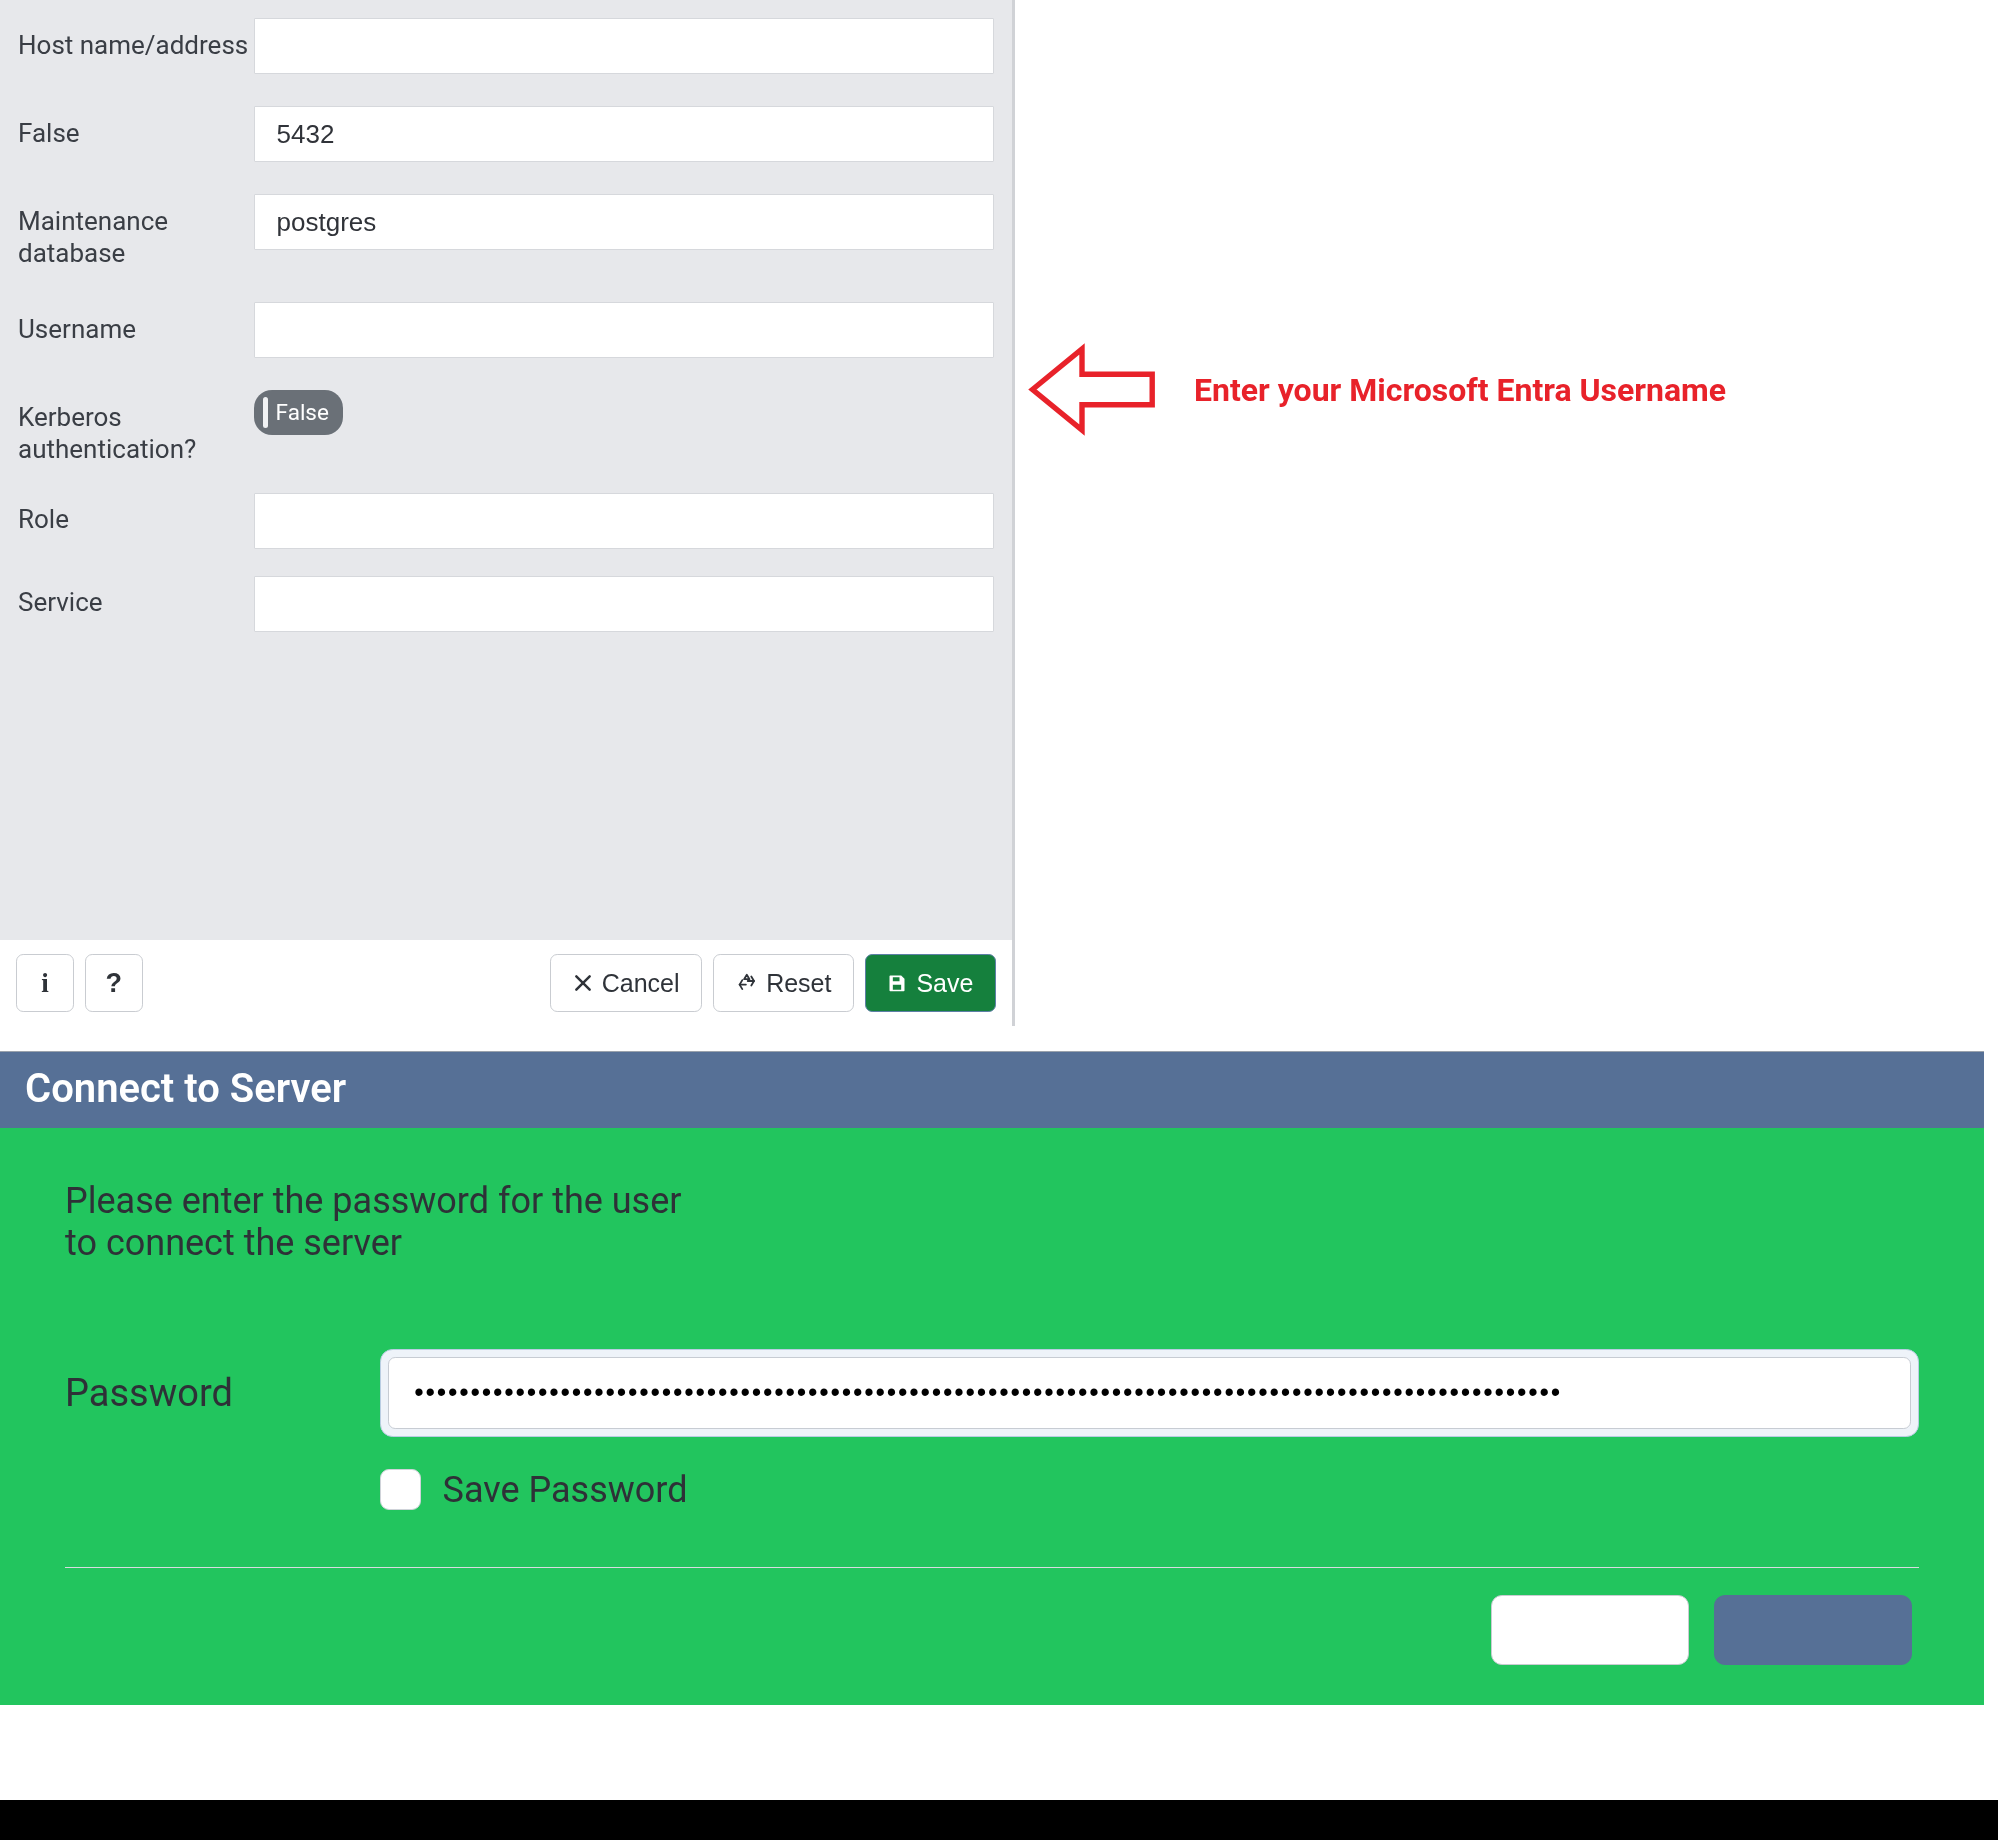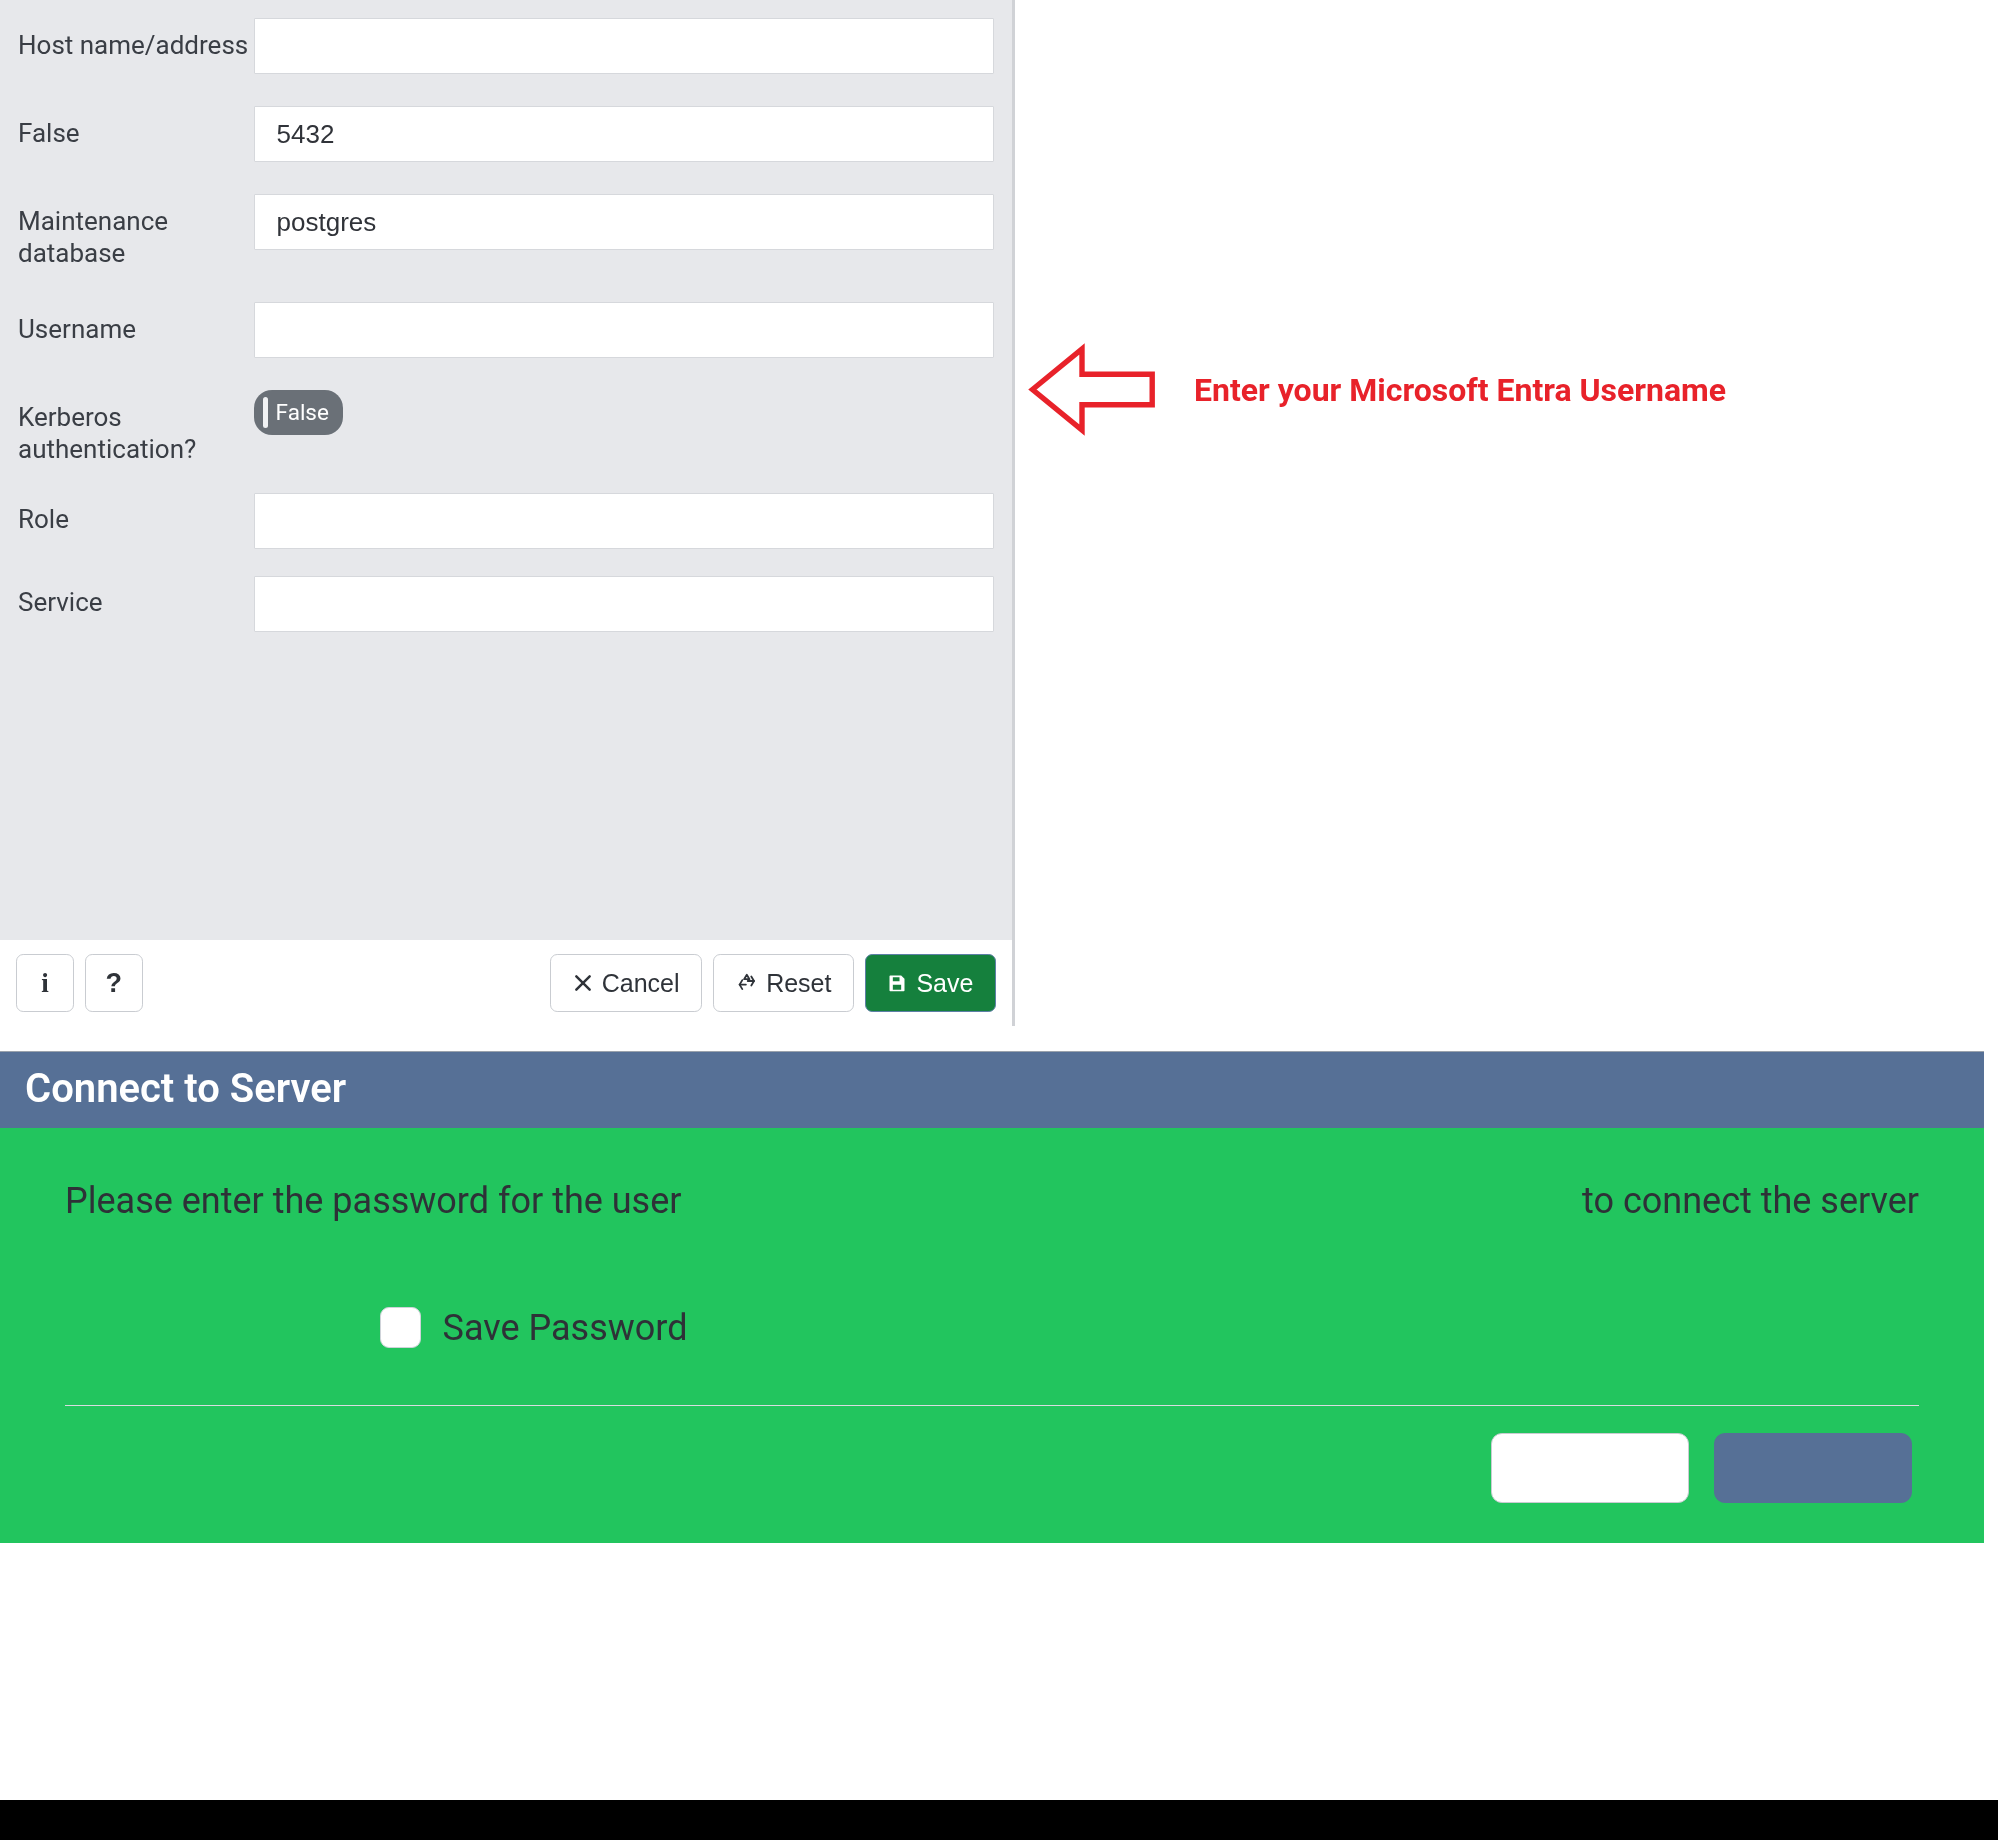--- a/index.html
+++ b/index.html
@@ -149,20 +149,21 @@
     }
     .dialog2-body {
       padding: 52px 65px 40px 65px;
     }
     .prompt-line {
       display: flex;
       font-size: 36px;
       color: #2e3137;
       margin-bottom: 85px;
       white-space: pre;
+      flex-direction: column;
     }
     .prompt-gap { flex: 1; min-width: 180px; }
 
     .pw-row {
       display: flex;
       align-items: center;
       margin-bottom: 32px;
     }
     .pw-label {
       width: 315px;
@@ -346,20 +347,26 @@
 <div class="dialog2">
   <div class="dialog2-header">Connect to Server</div>
 
   <div class="dialog2-body">
     <div class="prompt-line">
       <span>Please enter the password for the user</span>
       <span class="prompt-gap"></span>
       <span>to connect the server</span>
     </div>
 
+    <div class="pw-row">
+      <div class="pw-label">Password</div>
+      <div class="pw-input-wrap">
+        <input type="password" class="pw-input" value="••••••••••••••••••••••••••••••••••••••••••••••••••••••••••••••••••••••••••••••••••••••••••••••••••••••" style="">
+      </div>
+    </div>
 
     <div class="save-pw-row">
       <div class="checkbox"></div>
       <div class="save-pw-label">Save Password</div>
     </div>
 
     <hr class="dialog2-divider">
 
     <div class="dialog2-footer">
       <button class="btn-big secondary"></button>

